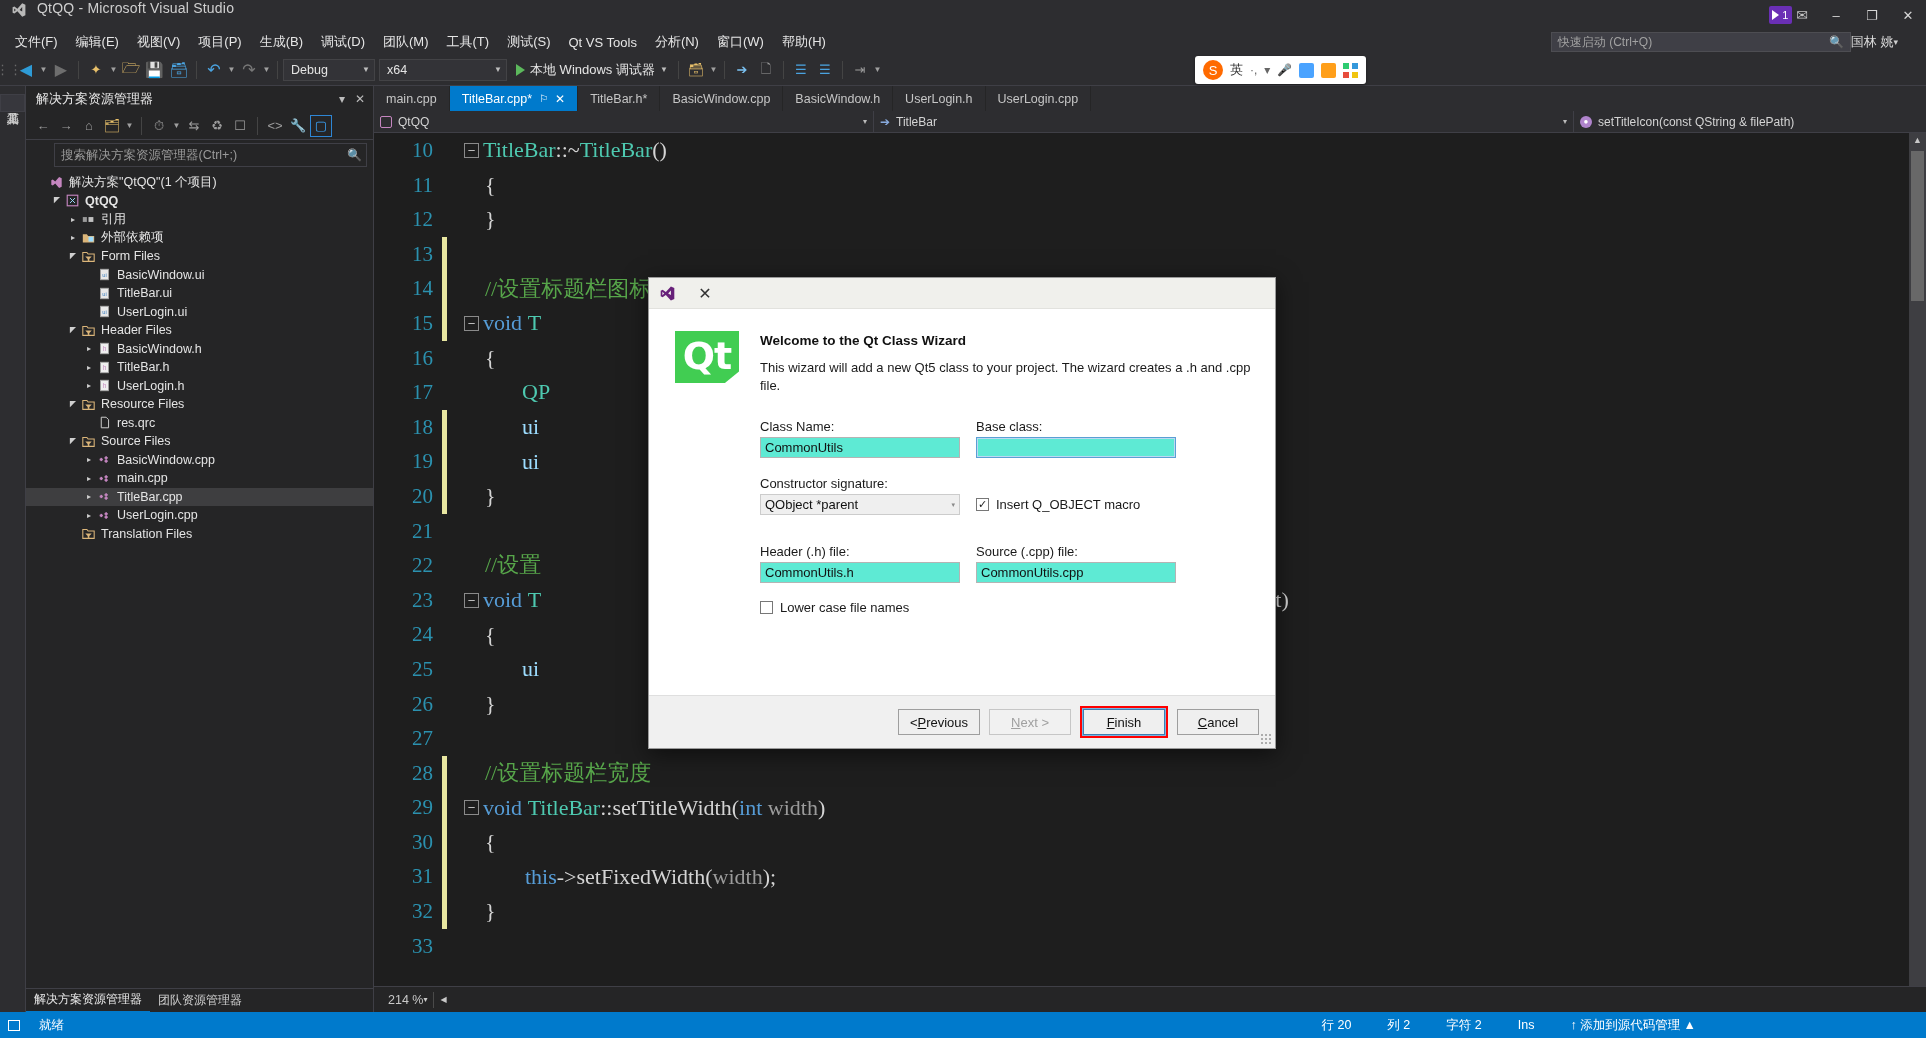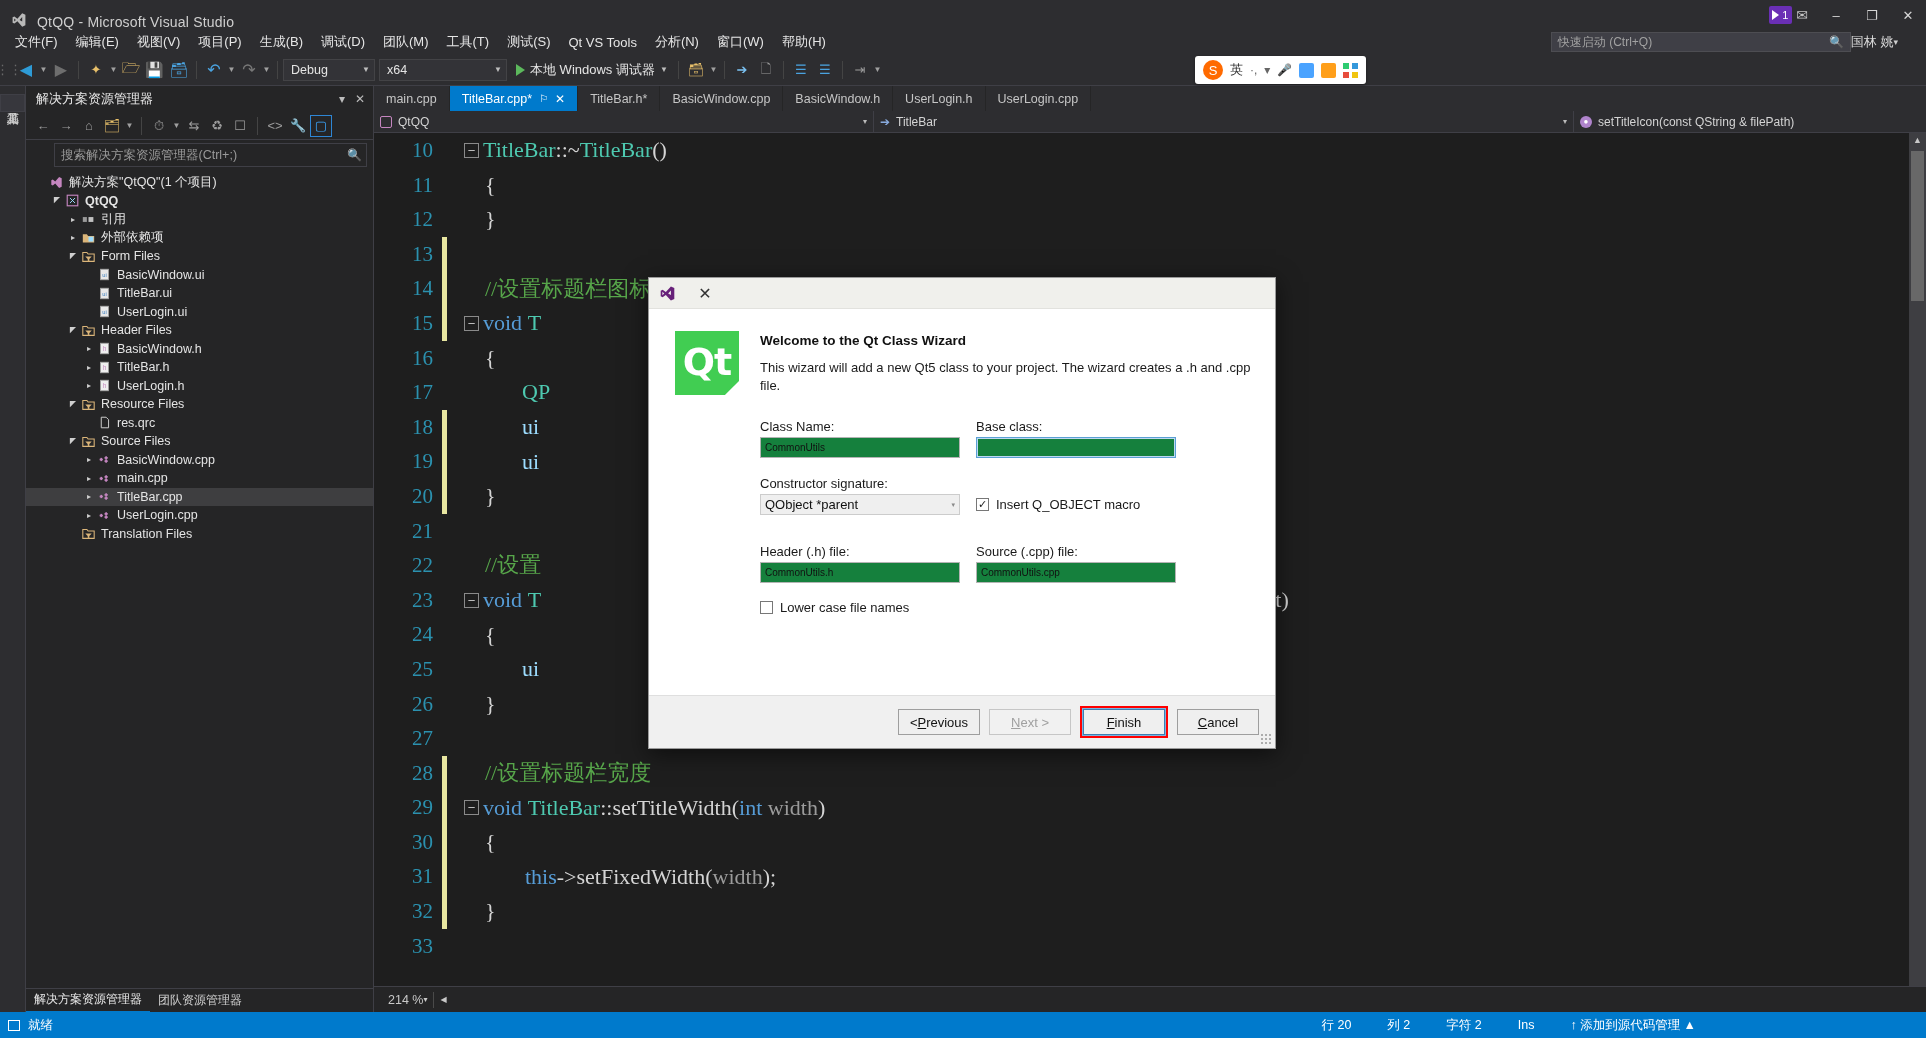--- a/index.html
+++ b/index.html
@@ -12,21 +12,21 @@
   #app {
     position: relative;
     width: 1926px; height: 1038px;
     background: #252526;
     display: flex; flex-direction: column;
   }
 
   
   .titlebar {
     height: 30px; background: #2d2d30;
-    display: flex; align-items: flex-end;
+    display: flex; align-items: flex-start;
     flex: 0 0 30px; position: relative;
   }
   .vs-logo {
     width: 20px; height: 20px; margin: 0 8px 0 9px;
     display: flex; align-items: center; justify-content: center;
   }
   .vs-logo svg { width: 16px; height: 16px; }
   .titlebar-text {
     color: #cfcfcf; font-size: 14px; letter-spacing: .2px;
   }
@@ -247,21 +247,21 @@
   }
   .zoombar .zv { color: #c8c8c8; font-size: 12.5px; }
   .zoombar .za { color: #c8c8c8; font-size: 8px; }
   .zb-sep { width:1px;height:16px;background:#4a4a4a;margin:0 6px;}
 
   
   .statusbar {
     height: 26px; flex: 0 0 26px; background: #007acc; display: flex;
     align-items: center; color: #fff; font-size: 12.5px; position: relative;
   }
-  .sb-left { display: flex; align-items: center; gap: 8px; padding-left: 8px; }
+  .sb-left { display: flex; align-items: center; gap: 19px; padding-left: 8px; }
   .sb-sq { width: 12px; height: 11px; border: 1.6px solid #fff; }
   .sb-right { position: absolute; right: 0; display: flex; align-items: center; }
   .sb-cell { padding: 0 18px; }
 
   
   .watermark {
     position: absolute; right: 40px; bottom: 26px;
     color: rgba(255,255,255,.82); font-size: 35px; font-weight: bold;
     pointer-events: none; letter-spacing: 1px;
   }
@@ -281,39 +281,39 @@
   }
   .dlg-title .dico { width: 17px; height: 17px; margin-right: 8px; }
   .dlg-title .dtxt { flex: 1; color: #1c1c1c; font-size: 13px; }
   .dlg-close {
     width: 42px; height: 31px; display: flex; align-items: center;
     justify-content: center; color: #333; font-size: 16px;
   }
   .dlg-body { flex: 1; background: #fff; padding: 22px 24px 0 26px; position: relative; }
   .dlg-top { display: flex; gap: 21px; }
   .qt-logo {
-    width: 64px; height: 64px; flex: 0 0 64px;
+    width: 64px; height: 52px; flex: 0 0 64px;
     background: #41cd52; position: relative;
     clip-path: polygon(0 0, 100% 0, 100% 78%, 78% 100%, 0 100%);
     display: flex; align-items: center; justify-content: center;
   }
   .qt-logo span { color: #fff; font-size: 38px; font-weight: bold;
     font-family: "DejaVu Sans", sans-serif; letter-spacing: -1px; margin-top:-2px;}
   .dlg-intro { flex: 1; padding-top: 2px; }
   .dlg-h { font-size: 13.5px; font-weight: bold; color: #111; margin-bottom: 11px; }
   .dlg-p { font-size: 13px; color: #1a1a1a; line-height: 18px; }
 
   .form-grid {
     margin-top: 24px; margin-left: 85px;
     display: grid; grid-template-columns: 200px 200px; gap: 0 16px;
   }
   .fl-label { font-size: 13px; color: #1a1a1a; margin-bottom: 3px; }
   .fl-input {
-    height: 21px; border: 1px solid #b4b4b4; background: #15803d;
-    font-size: 10px; color: #111; padding: 0 4px;
+    height: 21px; border: 1px solid #b4b4b4; background: #5eead4;
+    font-size: 13px; color: #111; padding: 0 4px;
     display: flex; align-items: center; width: 100%;
     font-family: inherit; outline: none;
   }
   .fl-input.focus { border: 1px solid #5a9fd4; box-shadow: inset 0 0 0 1px #bcd9f2; }
   .fl-select {
     height: 21px; border: 1px solid #ccc; background: #efefef;
     font-size: 13px; color: #111; padding: 0 4px;
     display: flex; align-items: center; justify-content: space-between; width: 100%;
   }
   .fl-select .sv-arrow { font-size: 7px; color: #8a8a8a; }

